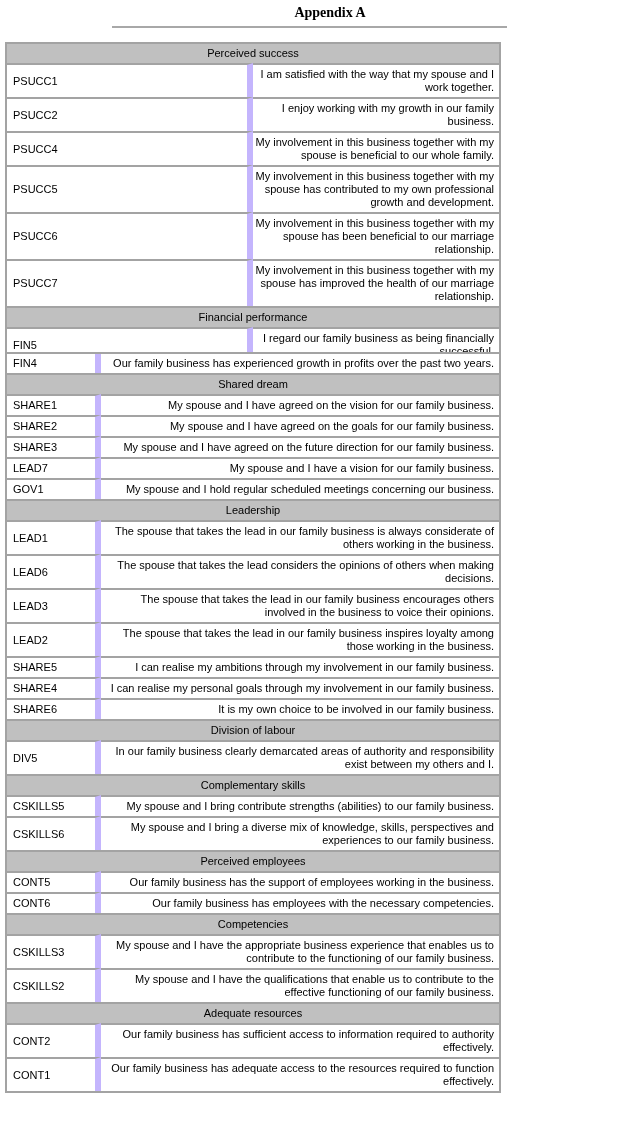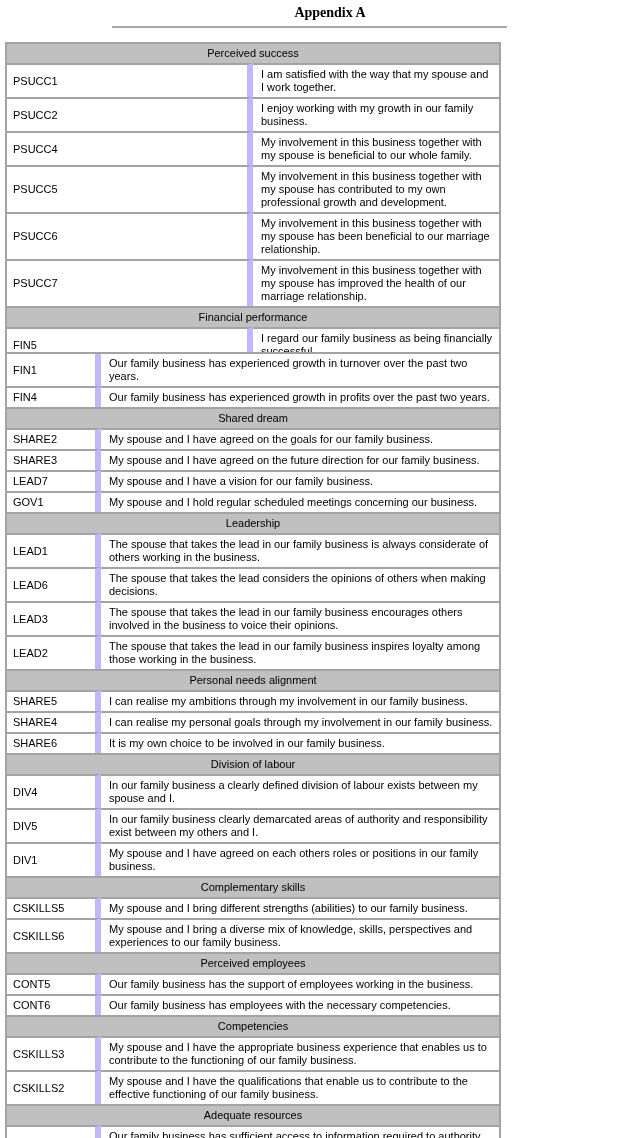--- a/index.html
+++ b/index.html
@@ -7,21 +7,21 @@
          font-family: "Liberation Sans", sans-serif; color: #000; }
   .title { position: absolute; top: 3px; left: 0; width: 618px; text-align: center;
            font-family: "Liberation Serif", serif; font-weight: bold; font-size: 14px; line-height: 20px; margin-left: 21px; }
   .rule { position: absolute; top: 26px; left: 112px; width: 395px; height: 2px; background: #a8a8a8; }
   table.items { position: absolute; left: 5px; width: 496px; border-collapse: separate; border-spacing: 0;
                 border: 2px solid #a3a3a3; table-layout: fixed; }
   table.items td { font-size: 11px; line-height: 13px; padding: 3px 5px 3px 5px; vertical-align: middle;
                    border-top: 2px solid #a3a3a3; background: #fff; }
   table.items tr:first-child td { border-top: none; }
   table.items td.code { width: 77px; border-right: 6px solid #c4b5fd; padding-left: 6px; }
-  table.items td.text { padding-left: 8px; }
+  table.items td.text { padding-left: 0; text-align: right; }
   table.items td.section { background: #c0c0c0; text-align: center; padding: 3px 0; }
   #t1 { top: 42px; }
   #t2 { top: 352px; }
 </style>
 </head>
 <body>
 
 <div class="title">Appendix A</div>
 <div class="rule"></div>
 
@@ -70,29 +70,29 @@
         <td class="text">The financial well being of our family business is secure.</td>
       </tr>
       <tr>
         <td class="section" colspan="2">Growth performance</td>
       </tr>
     </tbody>
   </table>
 <table class="items" id="t2">
     <tbody>
       <tr>
-        <td class="code">FIN1</td>
-        <td class="text">Our family business has experienced growth in turnover over the past two years.</td>
-      </tr>
-      <tr>
         <td class="code">FIN4</td>
         <td class="text">Our family business has experienced growth in profits over the past two years.</td>
       </tr>
       <tr>
         <td class="section" colspan="2">Shared dream</td>
+      </tr>
+      <tr>
+        <td class="code">SHARE1</td>
+        <td class="text">My spouse and I have agreed on the vision for our family business.</td>
       </tr>
       <tr>
         <td class="code">SHARE2</td>
         <td class="text">My spouse and I have agreed on the goals for our family business.</td>
       </tr>
       <tr>
         <td class="code">SHARE3</td>
         <td class="text">My spouse and I have agreed on the future direction for our family business.</td>
       </tr>
       <tr>
@@ -116,55 +116,44 @@
       </tr>
       <tr>
         <td class="code">LEAD3</td>
         <td class="text">The spouse that takes the lead in our family business encourages others involved in the business to voice their opinions.</td>
       </tr>
       <tr>
         <td class="code">LEAD2</td>
         <td class="text">The spouse that takes the lead in our family business inspires loyalty among those working in the business.</td>
       </tr>
       <tr>
-        <td class="section" colspan="2">Personal needs alignment</td>
-      </tr>
-      <tr>
         <td class="code">SHARE5</td>
         <td class="text">I can realise my ambitions through my involvement in our family business.</td>
       </tr>
       <tr>
         <td class="code">SHARE4</td>
         <td class="text">I can realise my personal goals through my involvement in our family business.</td>
       </tr>
       <tr>
         <td class="code">SHARE6</td>
         <td class="text">It is my own choice to be involved in our family business.</td>
       </tr>
       <tr>
         <td class="section" colspan="2">Division of labour</td>
       </tr>
       <tr>
-        <td class="code">DIV4</td>
-        <td class="text">In our family business a clearly defined division of labour exists between my spouse and I.</td>
-      </tr>
-      <tr>
         <td class="code">DIV5</td>
         <td class="text">In our family business clearly demarcated areas of authority and responsibility exist between my others and I.</td>
-      </tr>
-      <tr>
-        <td class="code">DIV1</td>
-        <td class="text">My spouse and I have agreed on each others roles or positions in our family business.</td>
       </tr>
       <tr>
         <td class="section" colspan="2">Complementary skills</td>
       </tr>
       <tr>
         <td class="code">CSKILLS5</td>
-        <td class="text">My spouse and I bring different strengths (abilities) to our family business.</td>
+        <td class="text">My spouse and I bring contribute strengths (abilities) to our family business.</td>
       </tr>
       <tr>
         <td class="code">CSKILLS6</td>
         <td class="text">My spouse and I bring a diverse mix of knowledge, skills, perspectives and experiences to our family business.</td>
       </tr>
       <tr>
         <td class="section" colspan="2">Perceived employees</td>
       </tr>
       <tr>
         <td class="code">CONT5</td>

